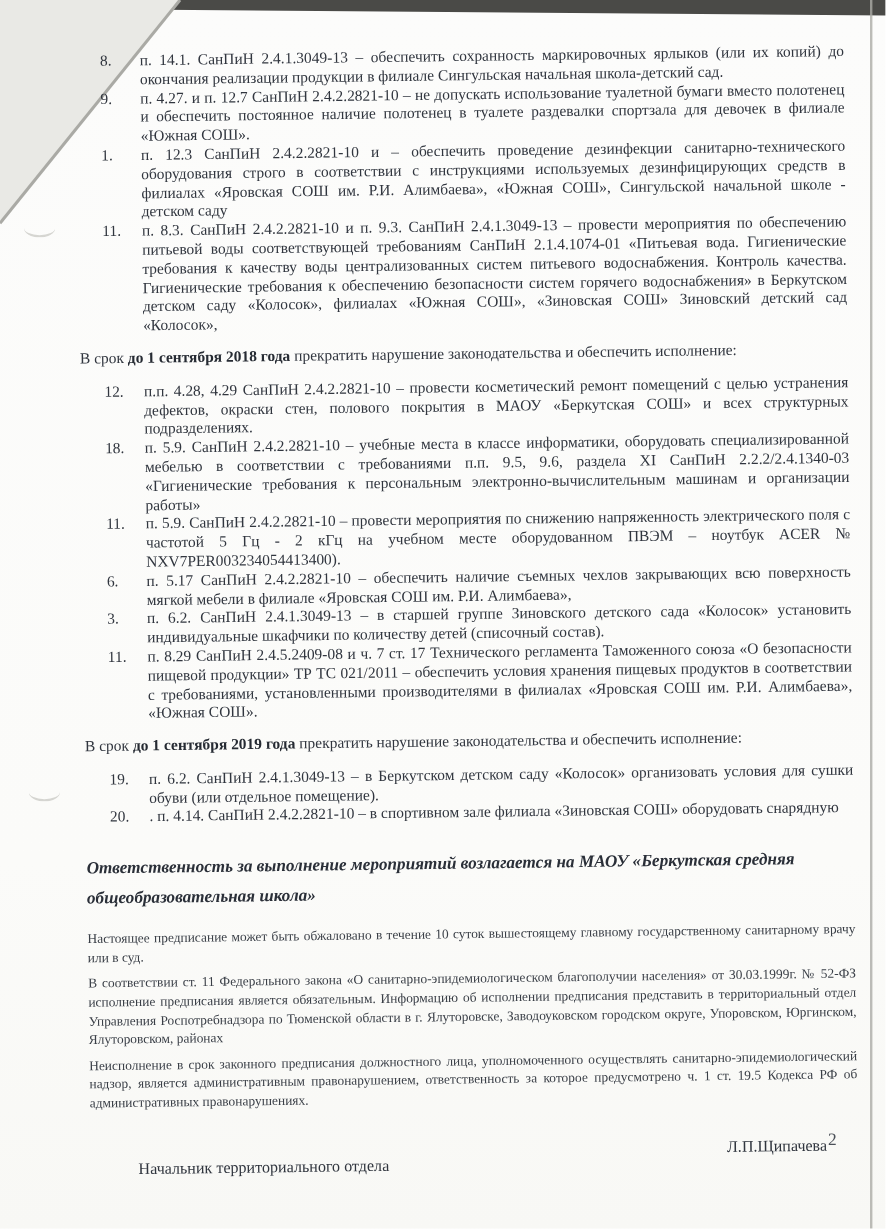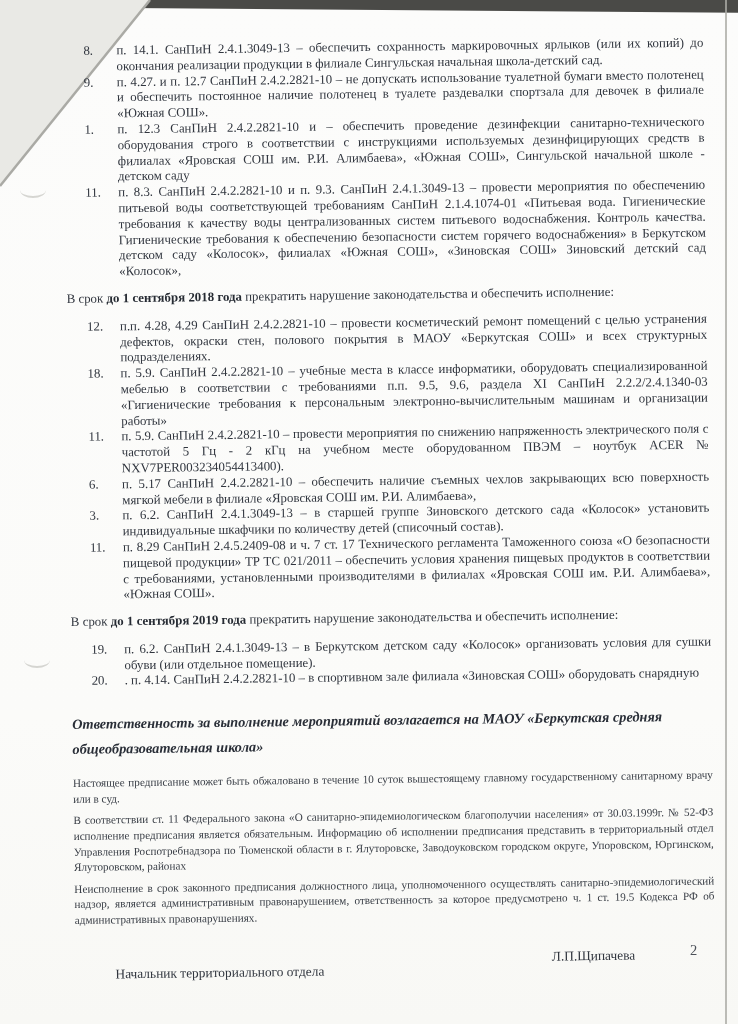--- a/index.html
+++ b/index.html
@@ -50,21 +50,21 @@
   .legal{
     margin:14px 0 0 0;
     font-size:11.2px;line-height:15.6px;color:#3a3f47;text-align:justify;
   }
   .legal + .legal{margin-top:6px;}
   .signature-row{
     display:flex;justify-content:space-between;align-items:flex-start;
     margin-top:26px;font-size:13.4px;
   }
   .sig-title{margin-left:40px;margin-top:12px;}
-  .sig-name{margin-right:80px;}
+  .sig-name{margin-right:26px;}
   .page-number{
     position:absolute;left:690px;top:942px;
     font-size:14.5px;color:#4b5058;font-family:"Liberation Serif",serif;
   }
 </style>
 </head>
 <body>
 
 <div class="scan">
 

